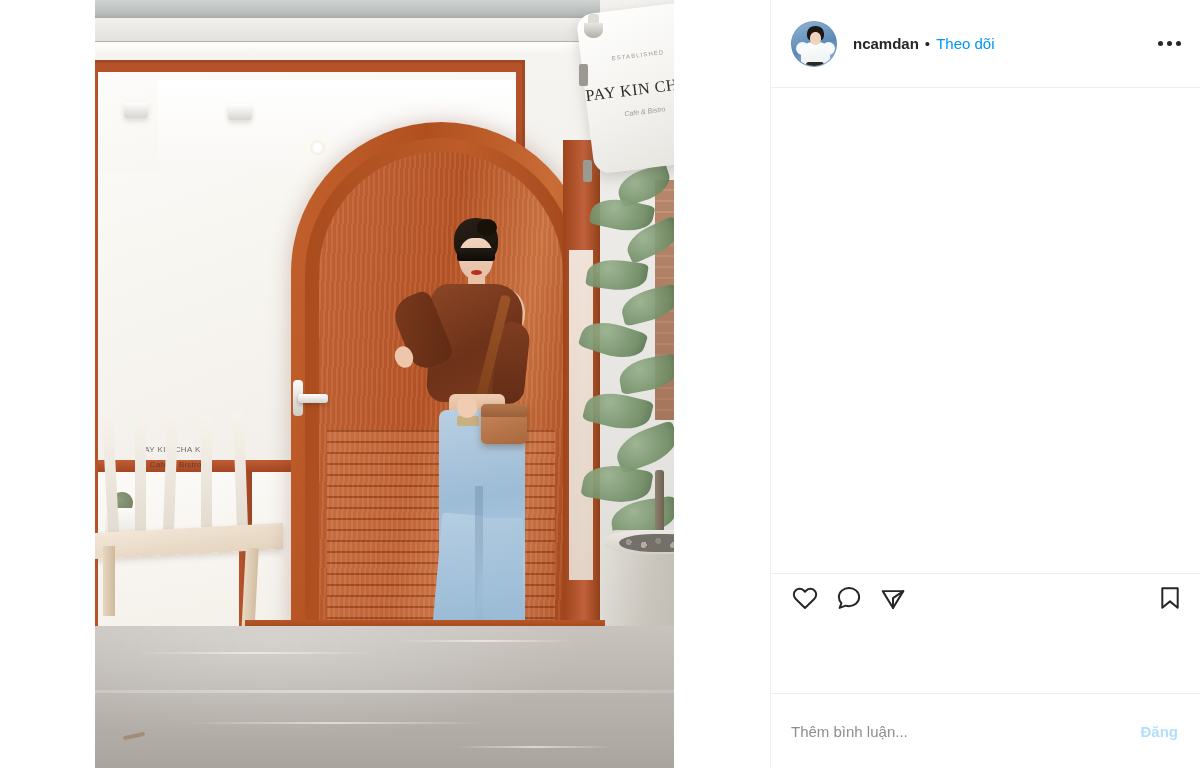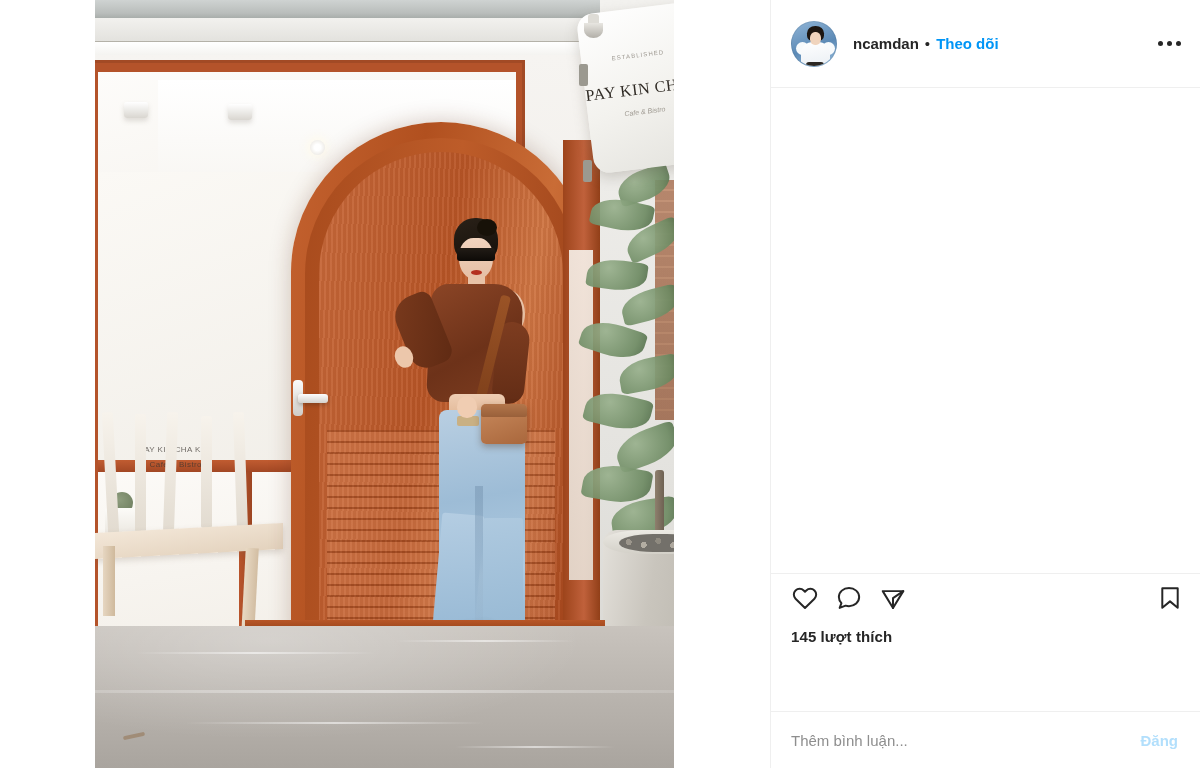--- a/index.html
+++ b/index.html
@@ -474,21 +474,21 @@
     border-radius: 3px; background: #2b2722; }
 
   .header-text {
     margin-left: 16px; flex: 1 1 auto;
     font-size: 15px; color: #262626; display: flex; align-items: center; gap: 0;
     white-space: nowrap;
   }
   .uname { font-weight: 600; color: #262626; font-size: 15px; }
   .dot-sep { color: #262626; margin: 0 6px; font-size: 15px; }
   .follow-link {
-    color: #0095f6; font-weight: 700; font-size: 15px; cursor: pointer; text-align: right;
+    color: #0095f6; font-weight: 400; font-size: 15px; cursor: pointer; text-align: right;
   }
   .more-btn {
     width: 34px; height: 28px; display: flex; align-items: center; justify-content: center;
     cursor: pointer; color: #262626; flex: 0 0 auto;
   }
   .more-btn .dots { display: flex; gap: 4px; }
   .more-btn .dots i { width: 5px; height: 5px; border-radius: 50%; background: #262626; display: block; }
 
   
   .comments-body {
@@ -516,21 +516,21 @@
     font-size: 11px; color: #8e8e8e; letter-spacing: .35px; text-transform: uppercase;
     line-height: 22px;
   }
   .annot-box {
     position: absolute; left: 0px; top: 2px; width: 190px; height: 38px;
     border: 4px solid #ef2b23; box-sizing: border-box; pointer-events: none;
   }
 
   
   .composer {
-    position: absolute; left: 0; right: 0; bottom: 0; height: 57px;
+    position: absolute; left: 0; right: 0; bottom: 0; height: 75px;
     border-top: 1px solid #efefef;
     display: flex; align-items: center; padding: 0 20px;
   }
   .composer-input {
     flex: 1 1 auto; border: none; outline: none;
     font-family: "Liberation Sans", sans-serif;
     font-size: 15px; color: #262626; background: transparent;
   }
   .composer-input::placeholder { color: #8e8e8e; }
   .post-btn {
@@ -731,21 +731,20 @@
         </span>
       </div>
       <div class="act-spacer"></div>
       <span class="ico">
         <svg width="28" height="28" viewBox="0 0 24 24" fill="none" stroke="#262626" stroke-width="1.7" stroke-linecap="round" stroke-linejoin="round" aria-hidden="true">
           <path d="M5.4 3.6h13.2v16.8L12 14.9l-6.6 5.5z"></path>
         </svg>
       </span>
     </div>
 
-    <div class="likes-row">145 lượt thích</div>
 
 
     <div class="composer">
       <input class="composer-input" type="text" placeholder="Thêm bình luận..." style="">
       <button class="post-btn">Đăng</button>
     </div>
 
   </div>
 </div>
 

